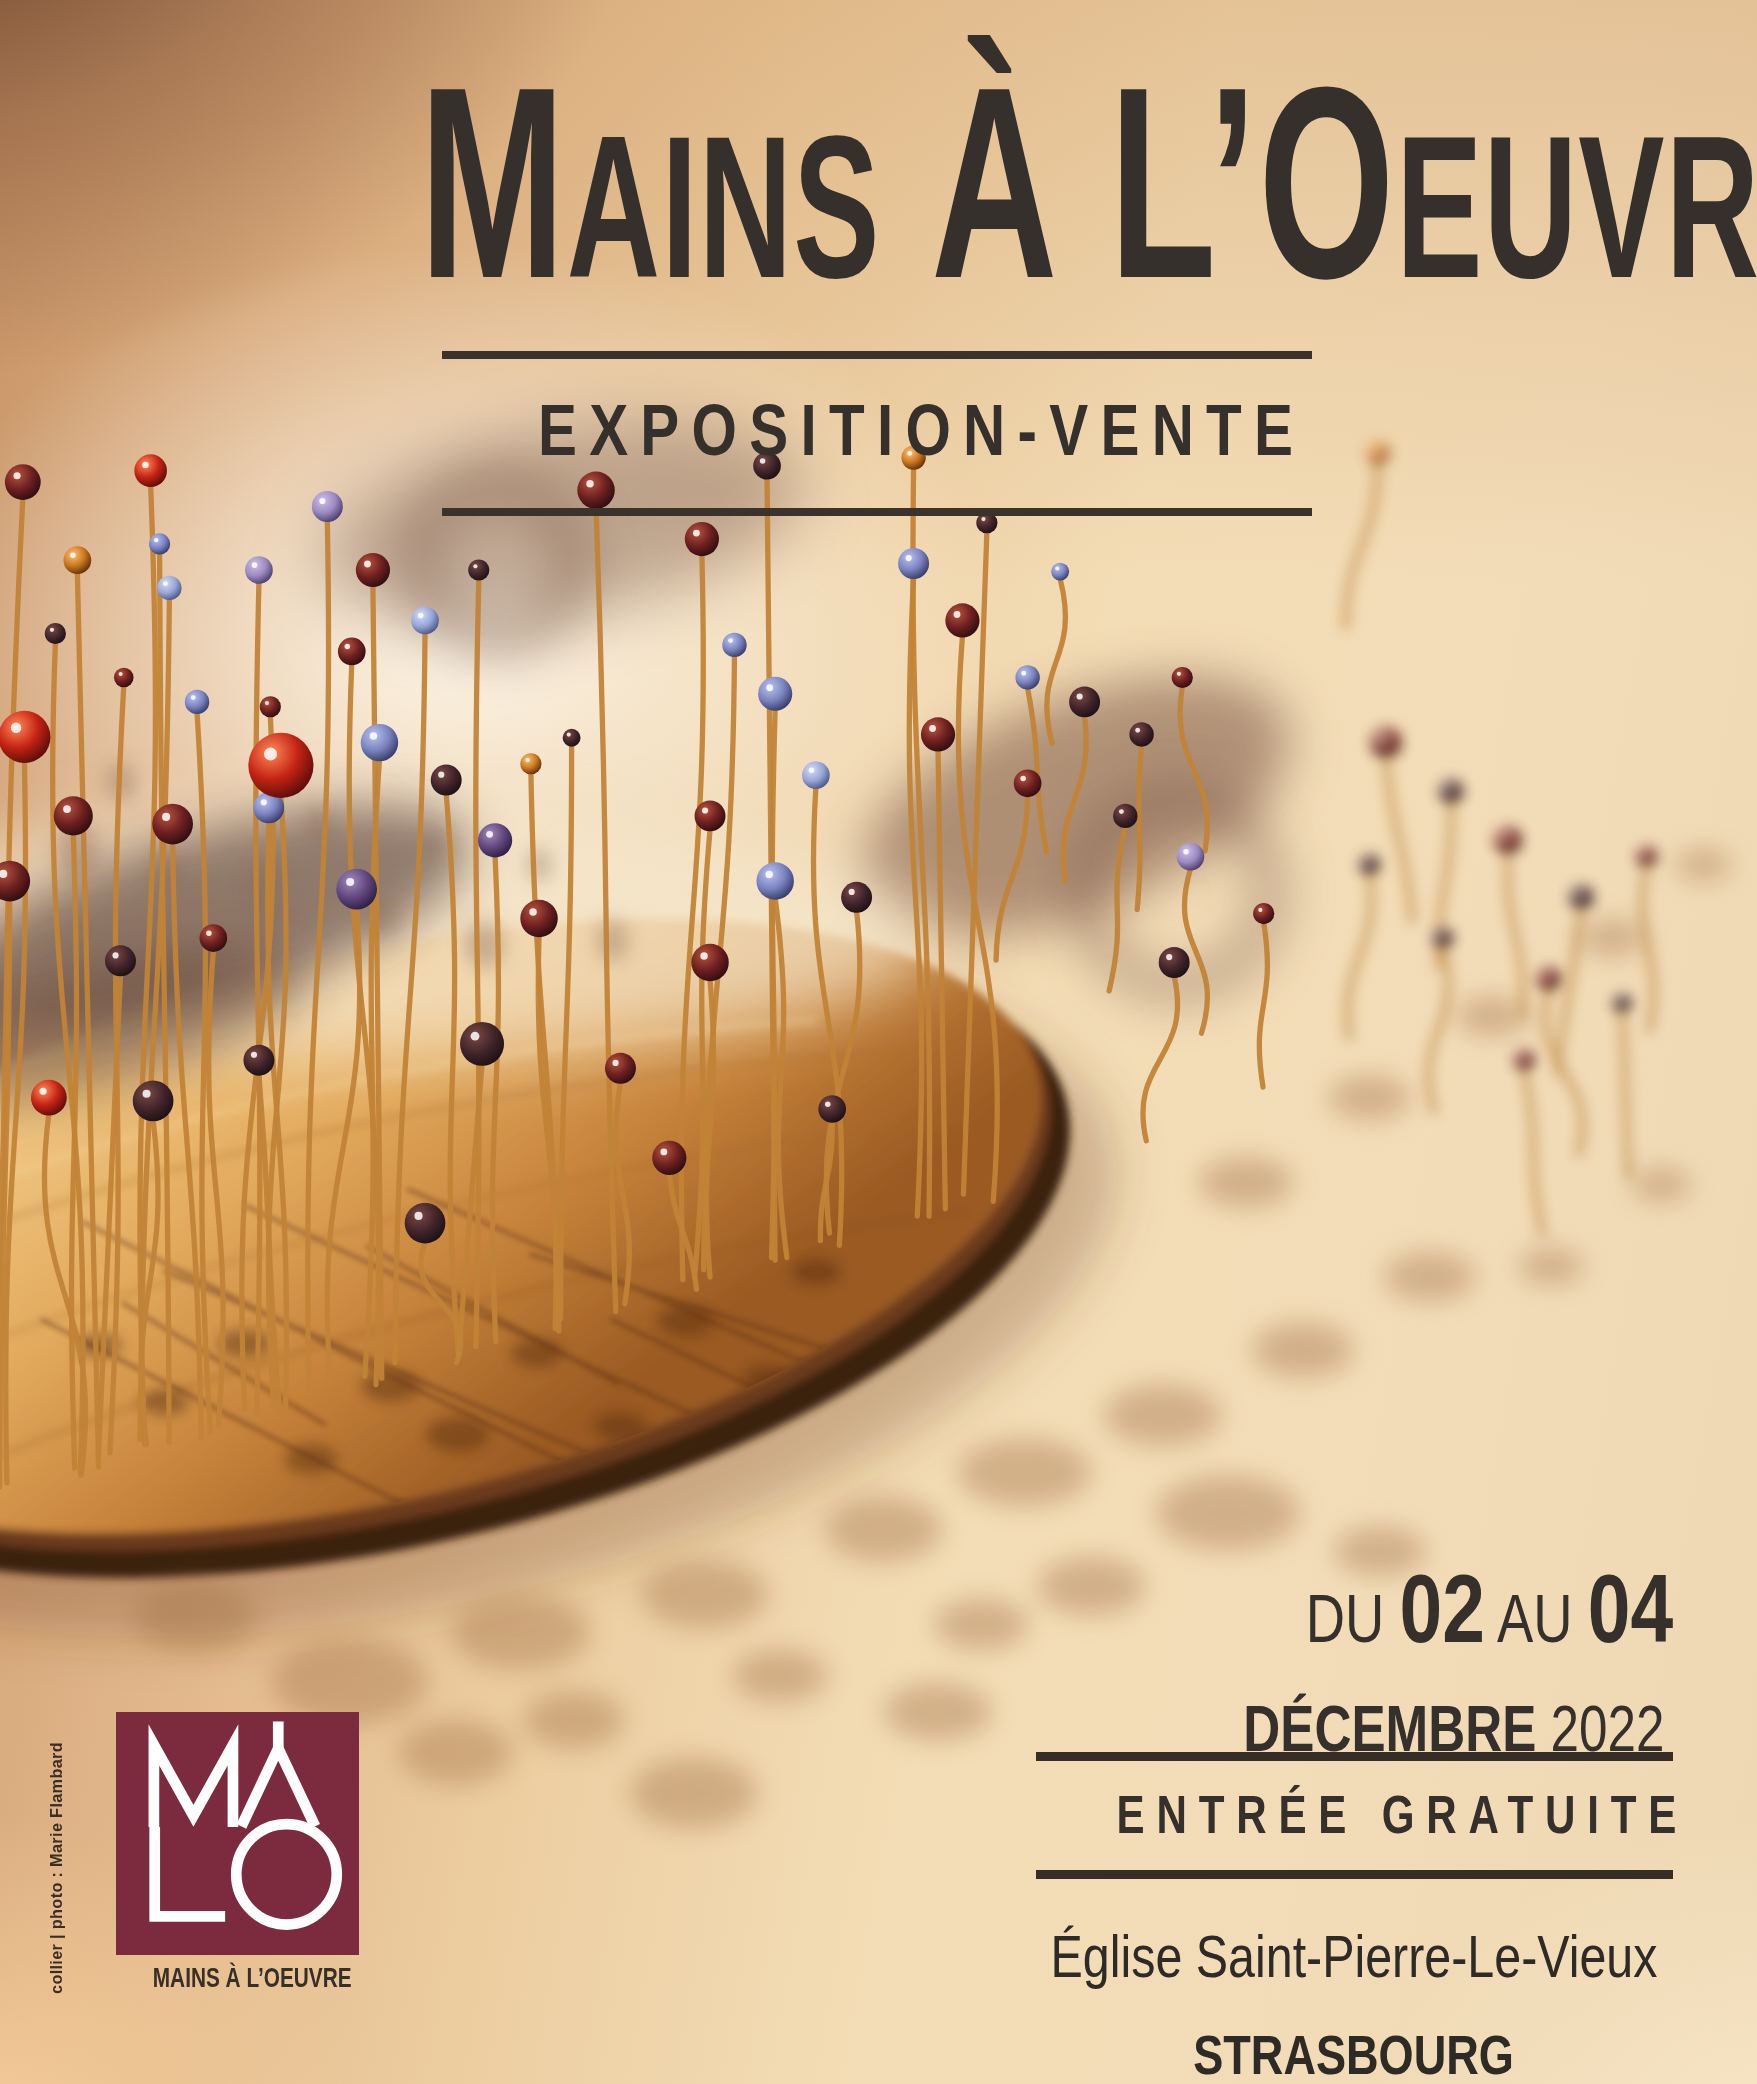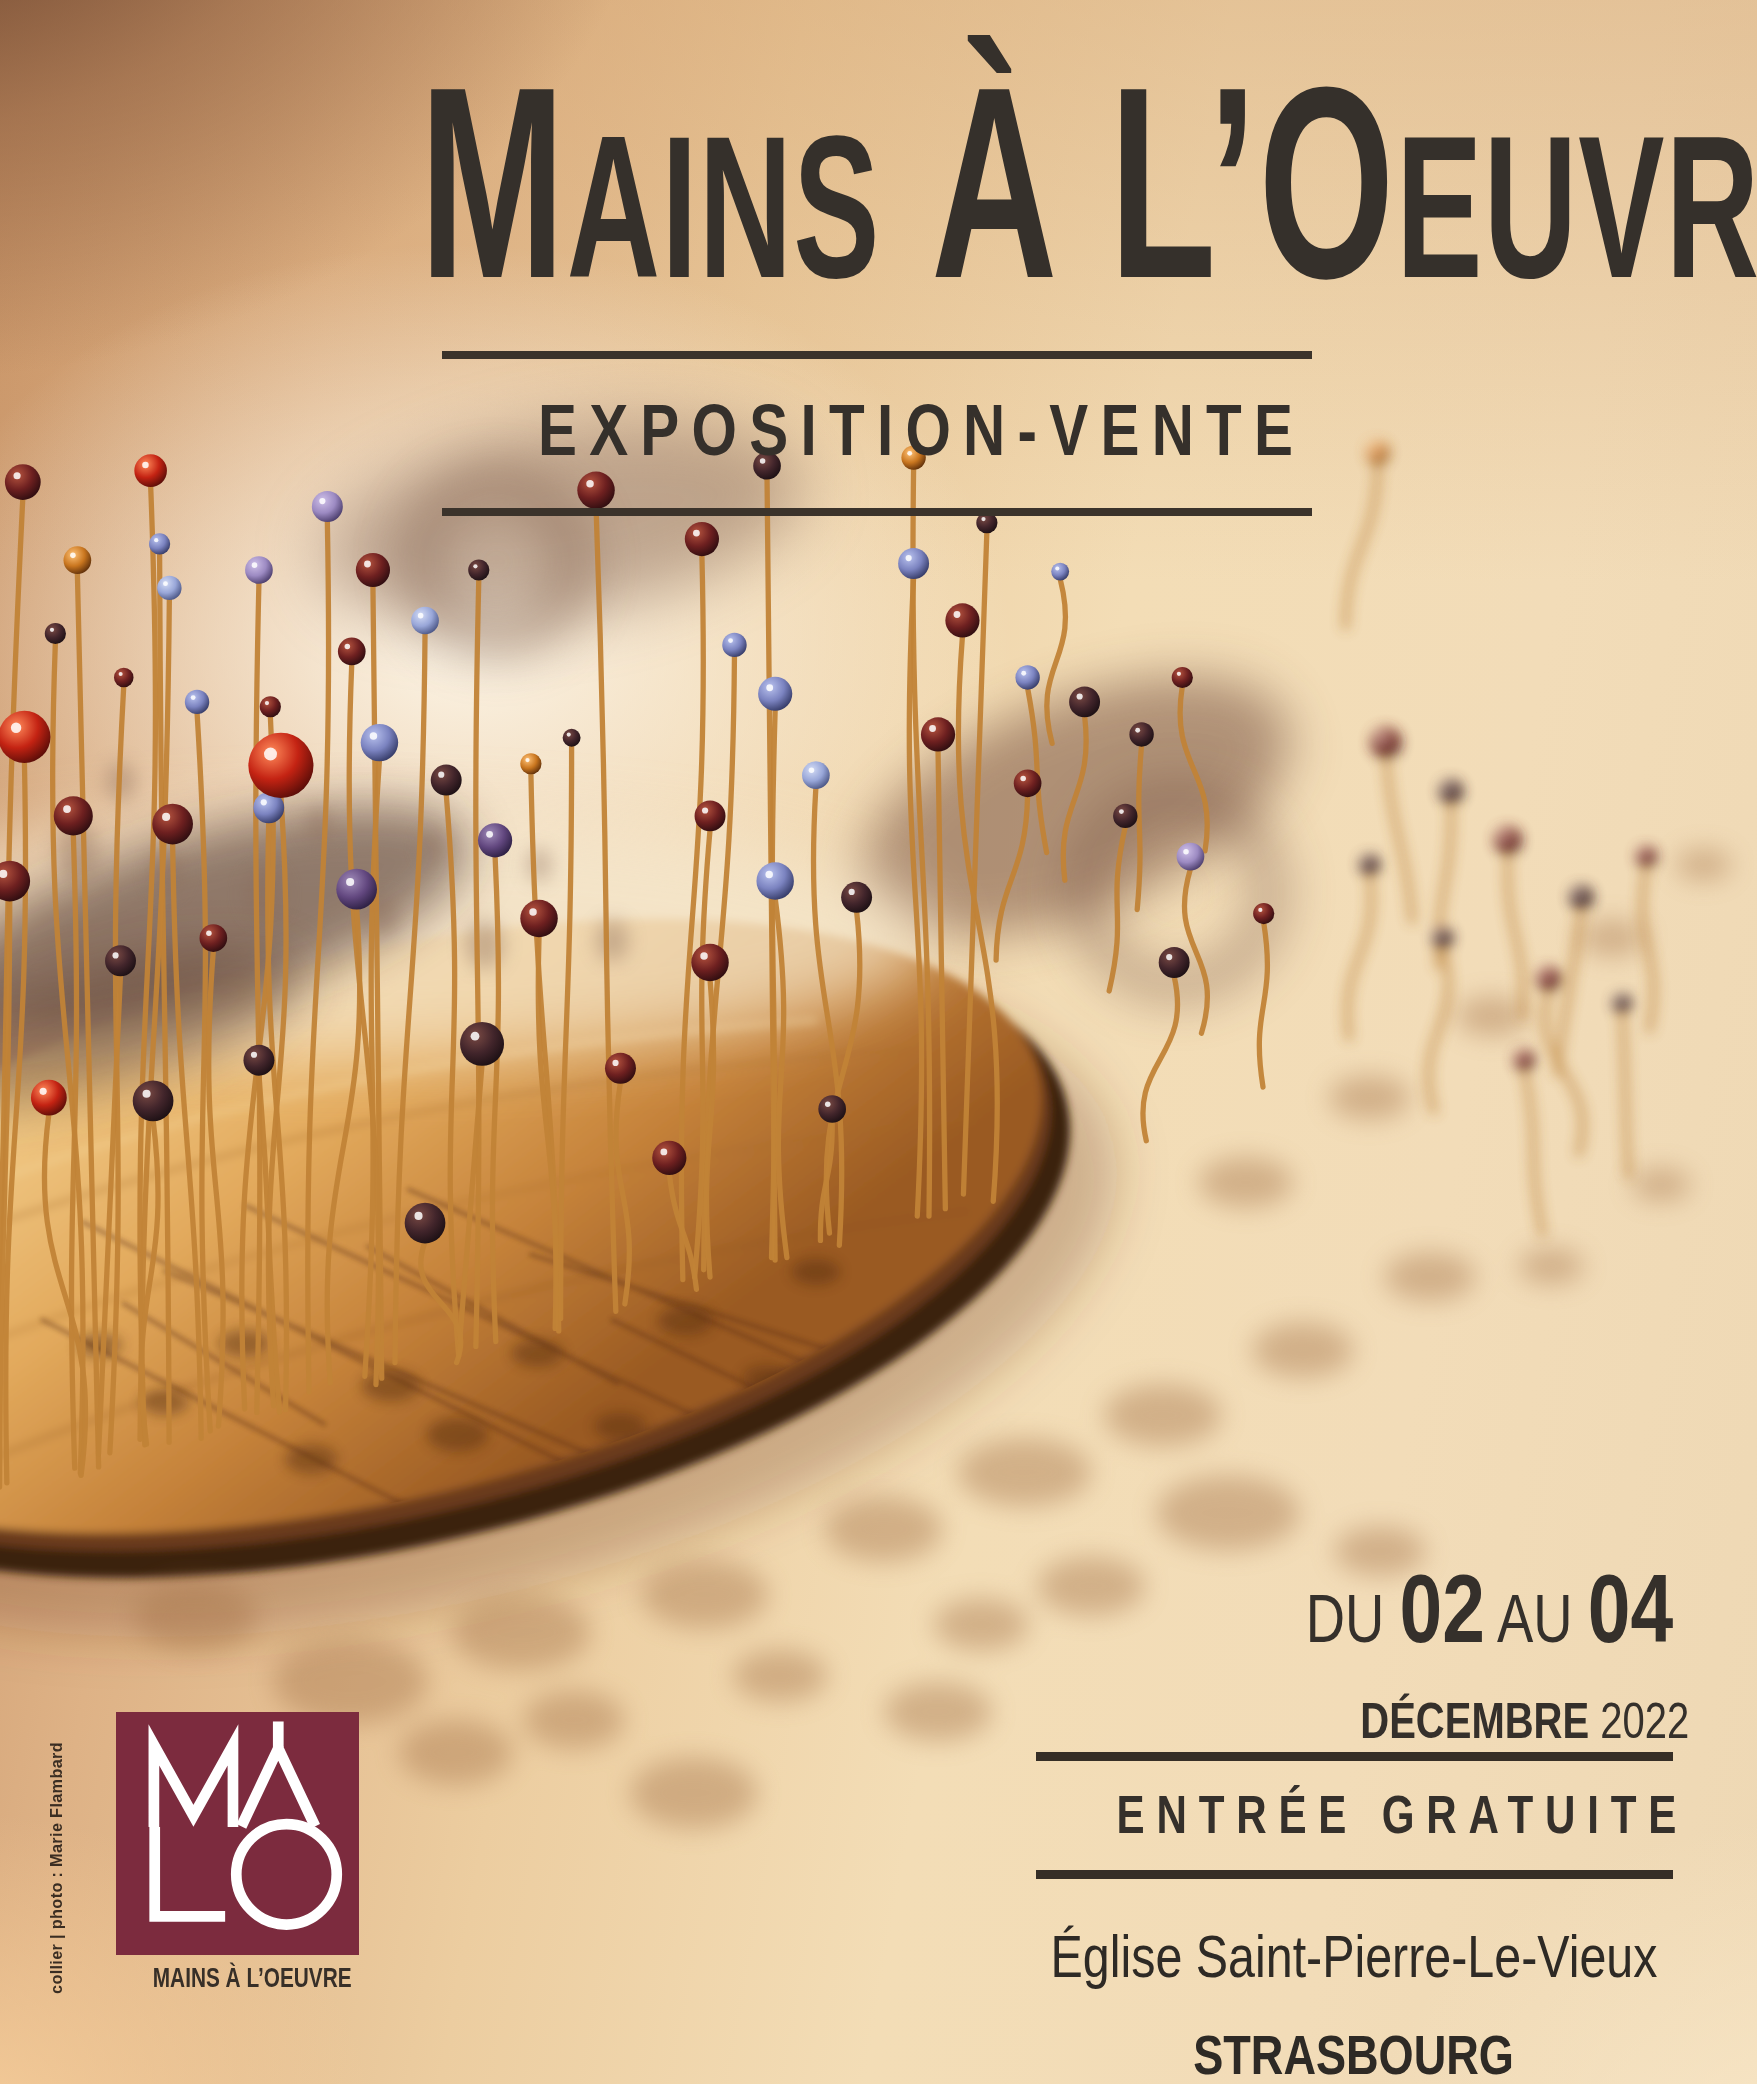--- a/index.html
+++ b/index.html
@@ -30,21 +30,21 @@
   .sub1{margin-top:29px; font-size:73px; font-weight:700; letter-spacing:.21em; white-space:pre;}
   .sub2{margin-top:46px; font-size:91px; font-weight:700; letter-spacing:.14em; white-space:pre;}
   .sub-block .rule2{margin-top:37px;}
   .sub-block .cond{transform:scaleX(.8);}
 
   
   .info{position:absolute; left:955px; top:1547px; width:798px; height:537px;}
   .info .line{position:absolute; white-space:pre;}
   .date1{right:80px; top:6.5px; font-size:68px; font-weight:400;}
   .date1 .big{font-size:96px; font-weight:700;}
-  .date2{right:64px; top:145px; font-size:50px; font-weight:400;}
+  .date2{right:89px; top:145px; font-size:64px; font-weight:400;}
   .date2 .b{font-weight:700;}
   .cond-r{display:inline-block; transform:scaleX(.8); transform-origin:right center;}
   .rule3,.rule4{position:absolute; left:81px; width:637px; height:9px; background:#362e26;}
   .rule3{top:205px;} .rule4{top:323px;}
   .admission{left:81px; top:236px; width:637px; text-align:right; font-size:54px; font-weight:700; letter-spacing:.28em;text-decoration:underline;}
   .admission .cond{transform:scaleX(.78); margin-right:-.28em;}
   .venue{left:0; top:376px; width:798px; text-align:center; font-size:59px; font-weight:400; color:#2e2a25;}
   .city{left:0; top:476px; width:798px; text-align:center; font-size:55px; font-weight:700; color:#2e2a25;}
   .venue .cond,.city .cond{transform:scaleX(.82);}
 

